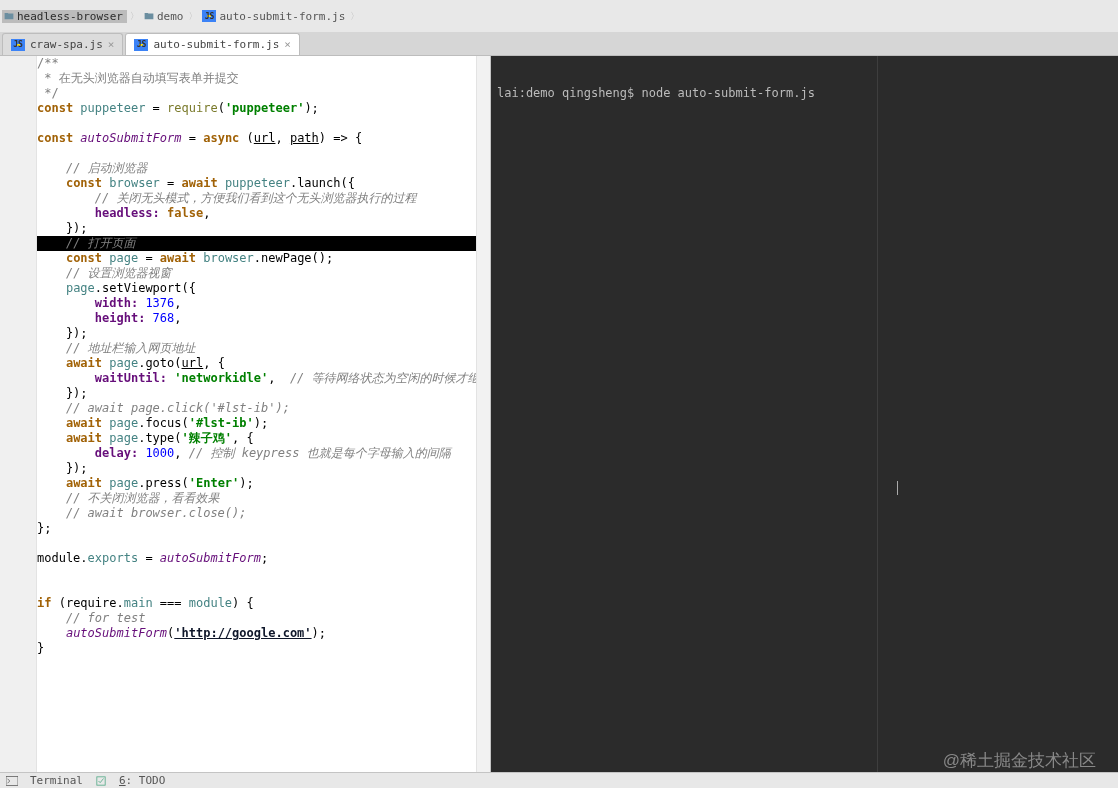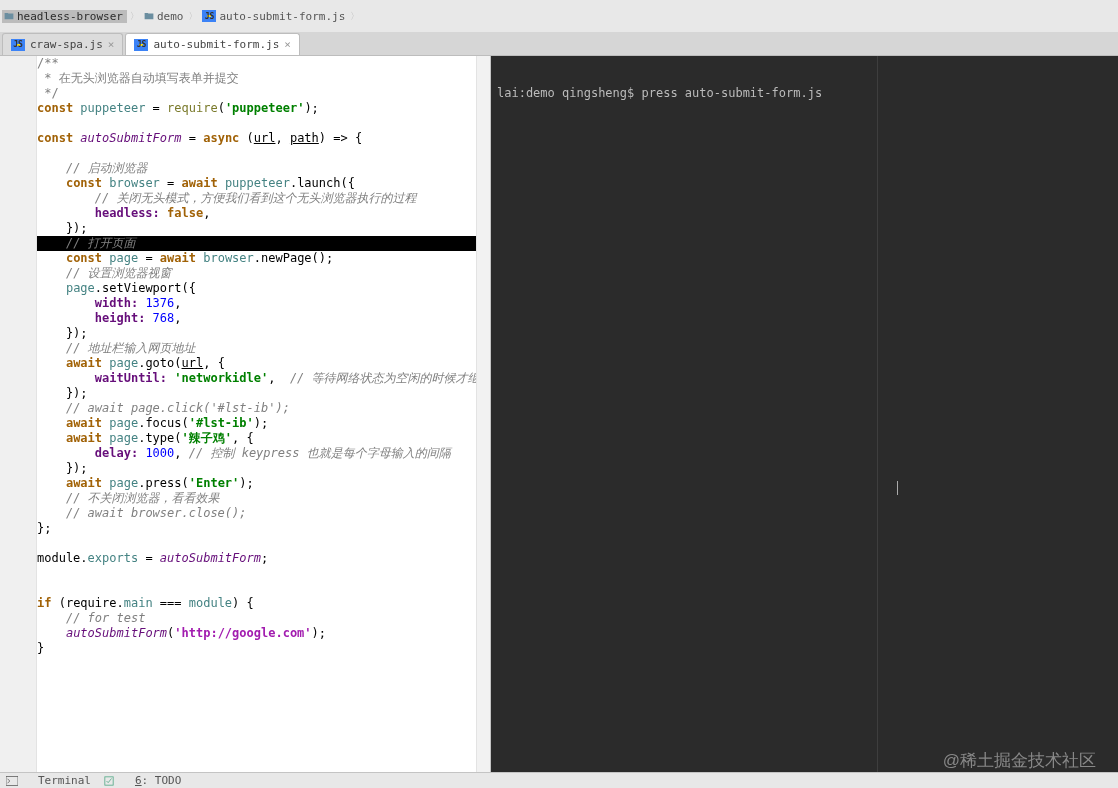--- a/index.html
+++ b/index.html
@@ -93,21 +93,21 @@
   .str { color:#008000; font-weight:bold;}
   .com { color:#808080; font-style:italic;}
   .doc { color:#808080;}
   .num { color:#0000ff;}
   .fn  { color:#7a7a2b;}
   .id  { color:#458383;}                          
   .fi  { color:#660e7a; font-style:italic;}       
   .prop{ color:#660e7a; font-weight:bold;}        
   .em  { text-decoration:underline; color:#000;}  
   .punc{ color:#000;}
-  .str-url{ color:#a21caf; font-weight:bold; }
+  .str-url{ color:#0f172a; font-weight:bold; text-decoration:underline;}
   .docit{ color:#808080; font-style:italic;}
   
   .terminal-pane{
     flex:1;
     background:#2b2b2b;
     color:#bbbbbb;
     font-size:12px;
     line-height:15px;
     white-space:pre;
     padding:0 6px;
@@ -129,21 +129,21 @@
   
   .bottom-tabs{
     height:16px;
     background:#e8e8e8;
     border-top:1px solid #c4c4c4;
     display:flex;align-items:center;
     font-size:11px; color:#555;
     padding-left:6px; gap:12px;
     position:absolute; bottom:0; left:0; right:0;
   }
-  .bt-item{display:flex;align-items:center;gap:20px;}
+  .bt-item{display:flex;align-items:center;gap:12px;}
   .bt-item u{text-decoration:underline;}
   .bt-icon{width:12px;height:10px;display:inline-block;}
 </style>
 </head>
 <body>
 
 <div class="breadcrumbs">
   <span class="bc-item bc-first">
     <svg class="icon-folder" viewBox="0 0 16 16">
         <path d="M1 3h5l1 1h8v9H1z"></path>
@@ -180,21 +180,21 @@
 
 <div class="split">
 
   <div class="editor-pane">
     <div class="gutter"></div>
     <div class="code-area" id="code-area"><div class="code-line"><span class="doc">/**</span></div><div class="code-line"><span class="doc"> * 在无头浏览器自动填写表单并提交</span></div><div class="code-line"><span class="doc"> */</span></div><div class="code-line"><span class="kw">const</span><span class="punc"> </span><span class="id">puppeteer</span><span class="punc"> = </span><span class="fn">require</span><span class="punc">(</span><span class="str">'puppeteer'</span><span class="punc">);</span></div><div class="code-line">&nbsp;</div><div class="code-line"><span class="kw">const</span><span class="punc"> </span><span class="fi">autoSubmitForm</span><span class="punc"> = </span><span class="kw">async</span><span class="punc"> (</span><span class="em">url</span><span class="punc">, </span><span class="em">path</span><span class="punc">) =&gt; {</span></div><div class="code-line">&nbsp;</div><div class="code-line"><span class="punc">    </span><span class="com">// 启动浏览器</span></div><div class="code-line"><span class="punc">    </span><span class="kw">const</span><span class="punc"> </span><span class="id">browser</span><span class="punc"> = </span><span class="kw">await</span><span class="punc"> </span><span class="id">puppeteer</span><span class="punc">.launch({</span></div><div class="code-line"><span class="punc">        </span><span class="com">// 关闭无头模式，方便我们看到这个无头浏览器执行的过程</span></div><div class="code-line"><span class="punc">        </span><span class="prop">headless:</span><span class="punc"> </span><span class="kw">false</span><span class="punc">,</span></div><div class="code-line"><span class="punc">    });</span></div><div class="code-line hl-line"><span class="punc">    </span><span class="com">// 打开页面</span></div><div class="code-line"><span class="punc">    </span><span class="kw">const</span><span class="punc"> </span><span class="id">page</span><span class="punc"> = </span><span class="kw">await</span><span class="punc"> </span><span class="id">browser</span><span class="punc">.newPage();</span></div><div class="code-line"><span class="punc">    </span><span class="com">// 设置浏览器视窗</span></div><div class="code-line"><span class="punc">    </span><span class="id">page</span><span class="punc">.setViewport({</span></div><div class="code-line"><span class="punc">        </span><span class="prop">width:</span><span class="punc"> </span><span class="num">1376</span><span class="punc">,</span></div><div class="code-line"><span class="punc">        </span><span class="prop">height:</span><span class="punc"> </span><span class="num">768</span><span class="punc">,</span></div><div class="code-line"><span class="punc">    });</span></div><div class="code-line"><span class="punc">    </span><span class="com">// 地址栏输入网页地址</span></div><div class="code-line"><span class="punc">    </span><span class="kw">await</span><span class="punc"> </span><span class="id">page</span><span class="punc">.goto(</span><span class="em">url</span><span class="punc">, {</span></div><div class="code-line"><span class="punc">        </span><span class="prop">waitUntil:</span><span class="punc"> </span><span class="str">'networkidle'</span><span class="punc">,  </span><span class="com">// 等待网络状态为空闲的时候才继续执行</span></div><div class="code-line"><span class="punc">    });</span></div><div class="code-line"><span class="punc">    </span><span class="com">// await page.click('#lst-ib');</span></div><div class="code-line"><span class="punc">    </span><span class="kw">await</span><span class="punc"> </span><span class="id">page</span><span class="punc">.focus(</span><span class="str">'#lst-ib'</span><span class="punc">);</span></div><div class="code-line"><span class="punc">    </span><span class="kw">await</span><span class="punc"> </span><span class="id">page</span><span class="punc">.type(</span><span class="str">'辣子鸡'</span><span class="punc">, {</span></div><div class="code-line"><span class="punc">        </span><span class="prop">delay:</span><span class="punc"> </span><span class="num">1000</span><span class="punc">, </span><span class="com">// 控制 </span><span class="docit">keypress</span><span class="com"> 也就是每个字母输入的间隔</span></div><div class="code-line"><span class="punc">    });</span></div><div class="code-line"><span class="punc">    </span><span class="kw">await</span><span class="punc"> </span><span class="id">page</span><span class="punc">.press(</span><span class="str">'Enter'</span><span class="punc">);</span></div><div class="code-line"><span class="punc">    </span><span class="com">// 不关闭浏览器，看看效果</span></div><div class="code-line"><span class="punc">    </span><span class="com">// await browser.close();</span></div><div class="code-line"><span class="punc">};</span></div><div class="code-line">&nbsp;</div><div class="code-line"><span class="punc">module.</span><span class="id">exports</span><span class="punc"> = </span><span class="fi">autoSubmitForm</span><span class="punc">;</span></div><div class="code-line">&nbsp;</div><div class="code-line">&nbsp;</div><div class="code-line"><span class="kw">if</span><span class="punc"> (require.</span><span class="id">main</span><span class="punc"> === </span><span class="id">module</span><span class="punc">) {</span></div><div class="code-line"><span class="punc">    </span><span class="com">// for test</span></div><div class="code-line"><span class="punc">    </span><span class="fi">autoSubmitForm</span><span class="punc">(</span><span class="str-url">'http://google.com'</span><span class="punc">);</span></div><div class="code-line"><span class="punc">}</span></div></div>
     <div class="mini-map"></div>
   </div>
 
   <div class="terminal-pane">
-    <div>lai:demo qingsheng$ press auto-submit-form.js</div>
+    <div>lai:demo qingsheng$ node auto-submit-form.js</div>
     <div class="term-split"></div>
     <div class="term-caret"></div>
     <div class="watermark">@稀土掘金技术社区</div>
   </div>
 </div>
 
 <div class="bottom-tabs">
   <span class="bt-item">
     <svg class="bt-icon" viewBox="0 0 16 12">
         <rect x="0" y="0" width="16" height="12" fill="none" stroke="#555"></rect>

